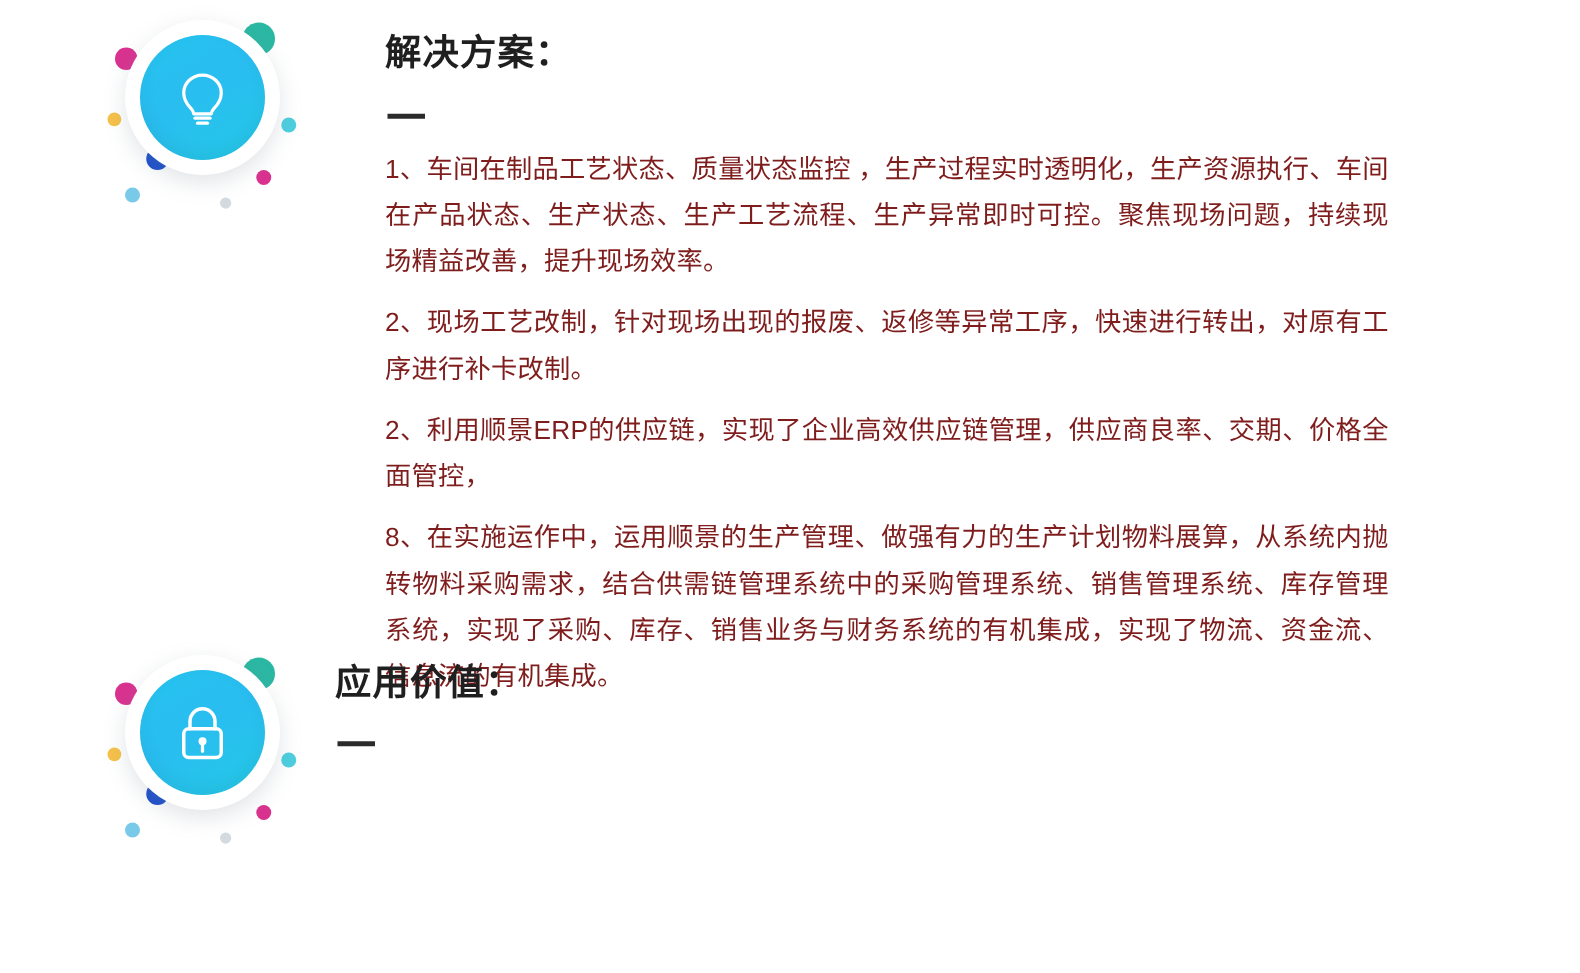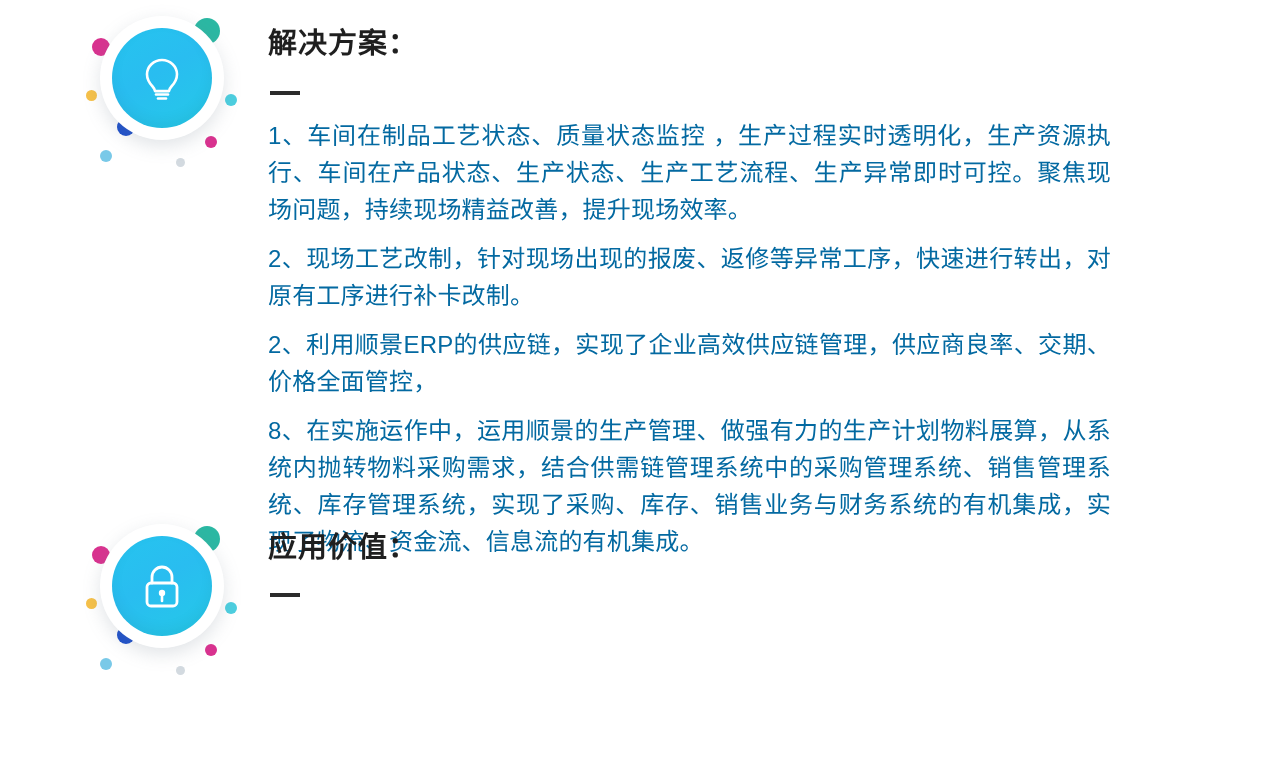--- a/index.html
+++ b/index.html
@@ -19,21 +19,21 @@
     width: 1264px;
     height: 778px;
   }
 
   
   .section {
     position: absolute;
     display: flex;
     align-items: flex-start;
   }
-  #section-solution { left: 0px; top: 0px; width: 1167px; }
+  #section-solution { left: 0px; top: 0px; width: 1167px; gap: 40px; }
   #section-value    { left: 0px; top: 508px; width: 1264px; }
 
   .icon-col {
     width: 268px;
     flex: 0 0 268px;
     position: relative;
     height: 170px;
   }
   .body-col {
     flex: 1 1 auto;
@@ -109,23 +109,23 @@
   .rule {
     width: 30px;
     height: 4px;
     background: #2b2b2b;
     margin: 30px 0 22px 2px;
   }
   #section-value .rule { margin-top: 28px; }
 
   
   .para {
-    font-size: 24px;
+    font-size: 21px;
     line-height: 37px;
-    color: #0369a1;
+    color: #7f1d1d;
     margin: 0;
     letter-spacing: 0.2px;
     text-align: justify;
     font-family: "Liberation Sans", "DejaVu Sans", sans-serif;
   }
   .para + .para { margin-top: 12px; }
 </style>
 </head>
 <body>
 

